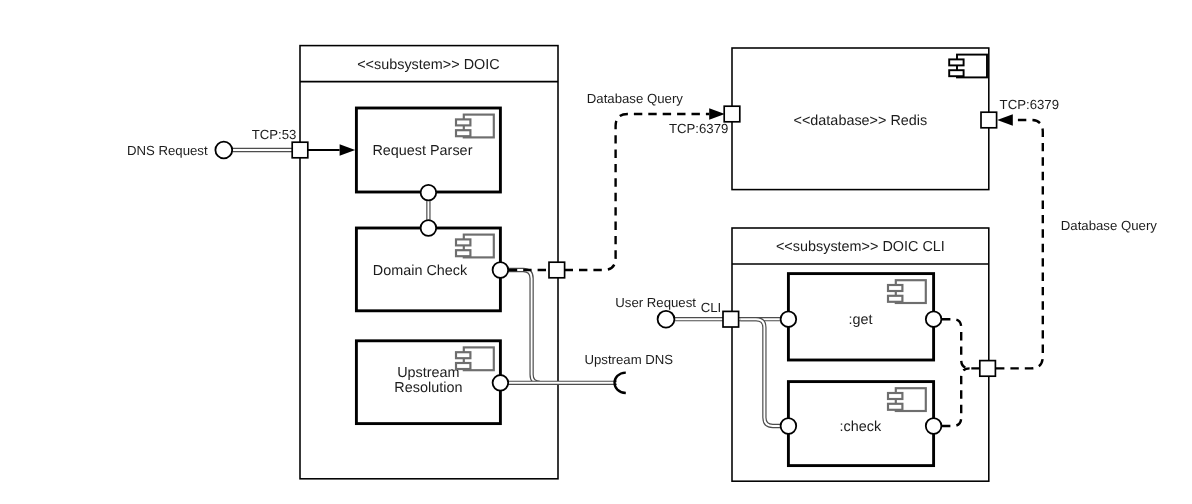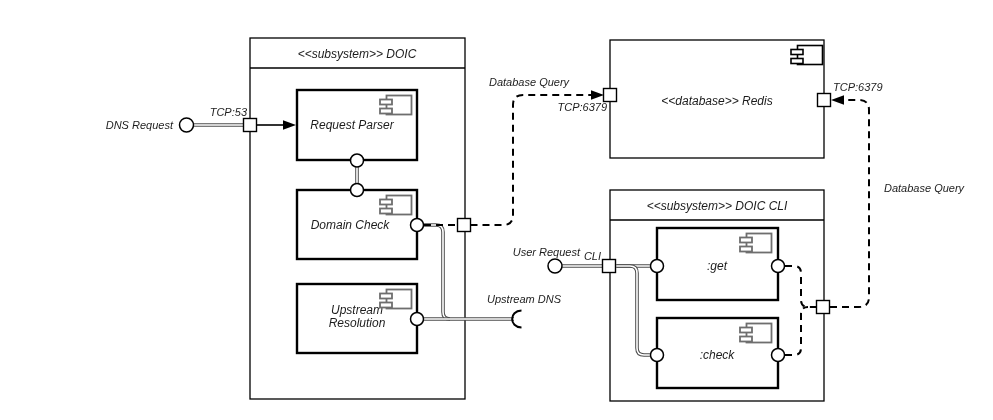--- a/index.html
+++ b/index.html
@@ -6,21 +6,20 @@
     margin: 0;
     padding: 0;
     background: #ffffff;
   }
   .canvas {
     position: relative;
     width: 993px;
     height: 420px;
     background: #ffffff;
     font-family: "Liberation Sans", sans-serif;
-    font-style: italic;
   }
   svg text {
     font-family: "Liberation Sans", sans-serif;
     fill: #1c1c1c;
   }
   .lbl  { font-size: 11px; }
   .name { font-size: 12px; }
   .node-box   { fill: #ffffff; stroke: #000000; stroke-width: 1.3; }
   .comp-box   { fill: #ffffff; stroke: #000000; stroke-width: 2.4; }
   .sep        { stroke: #000000; stroke-width: 1.3; }

